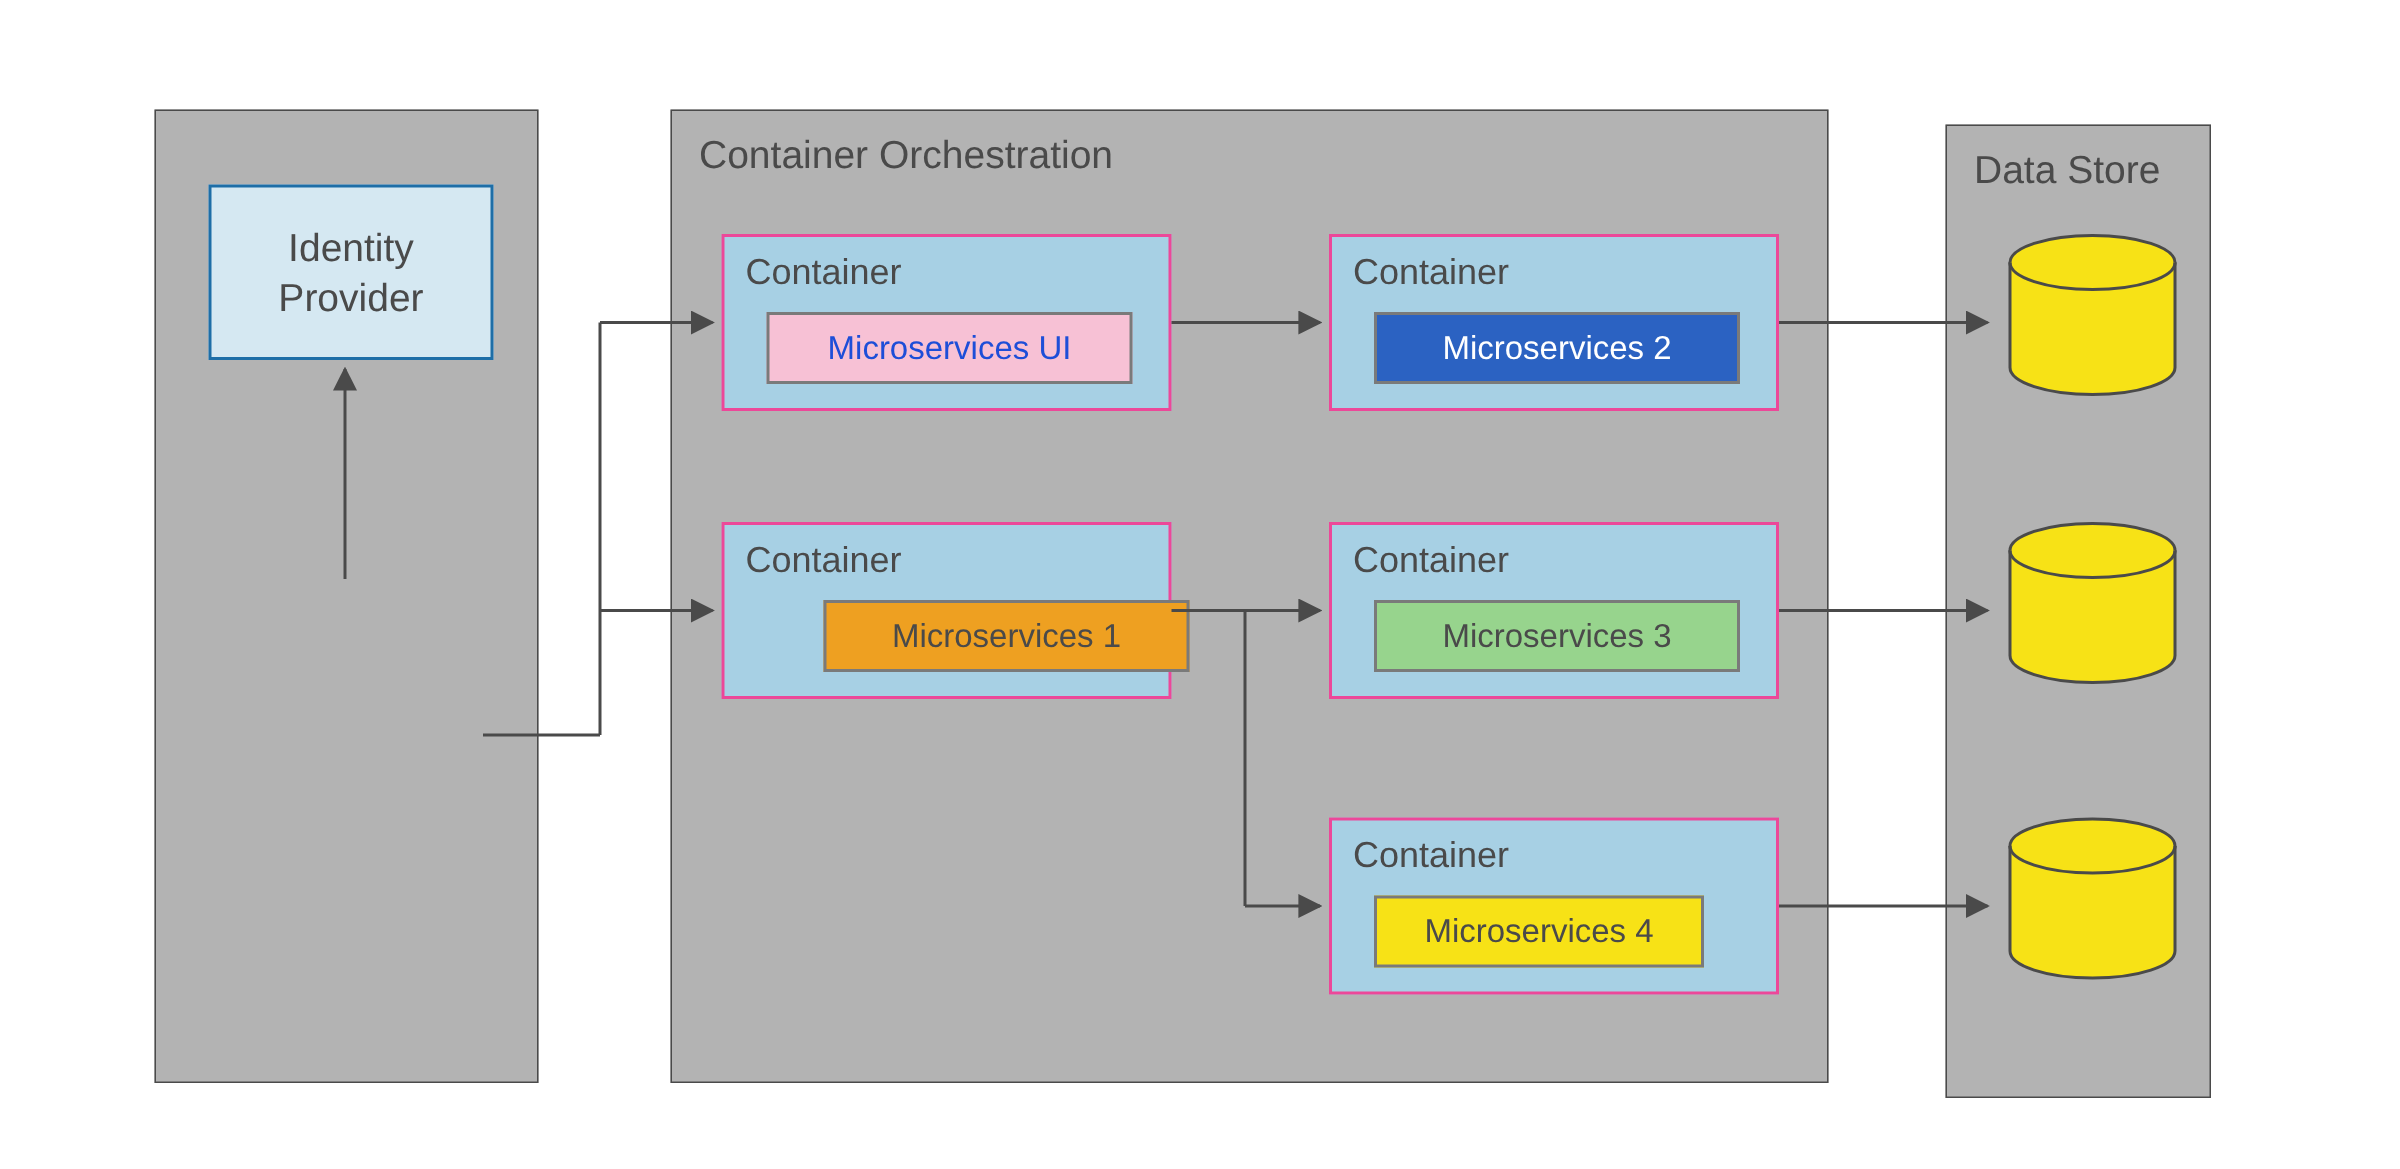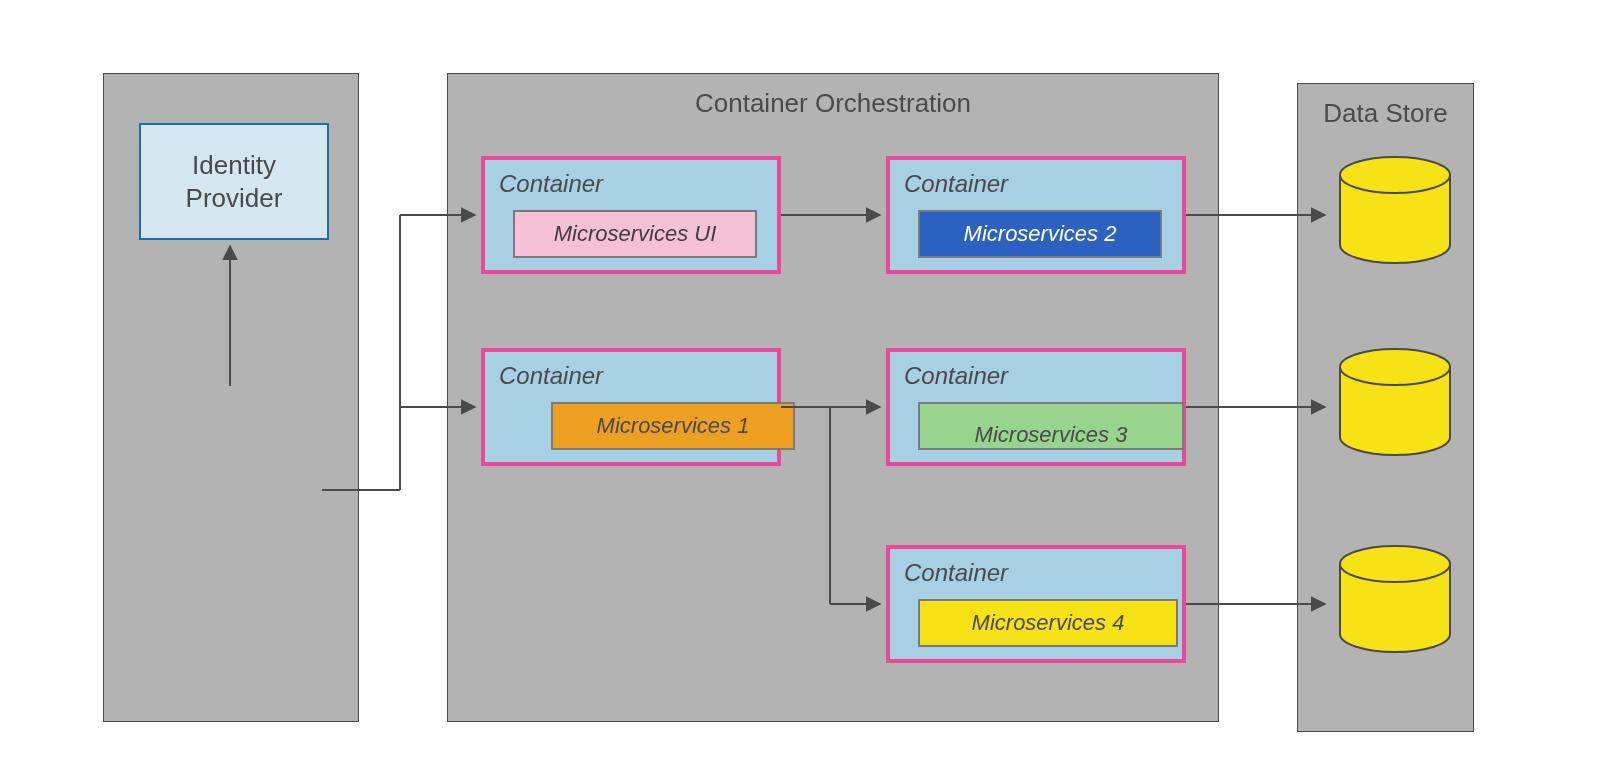--- a/index.html
+++ b/index.html
@@ -17,56 +17,54 @@
   .panel {
     position: absolute;
     background: #b3b3b3;
     border: 1px solid #4a4a4a;
     box-sizing: border-box;
   }
   .panel-title {
     font-size: 26px;
     color: #4a4a4a;
     padding: 14px 18px 0 18px;
-    text-align: center;
   }
   .box {
     position: absolute;
     box-sizing: border-box;
     border: 2px solid #1e6ea7;
     background: #d5e8f2;
     display: flex;
     align-items: center;
     justify-content: center;
     text-align: center;
   }
   .box-label26 { font-size: 26px; line-height: 1.25; }
 
   .container-box {
     position: absolute;
     box-sizing: border-box;
-    border: 4px solid #ec4899;
+    border: 2px solid #ec4899;
     background: #a7d0e4;
-    font-style: italic;
   }
   .container-title {
     font-size: 24px;
     padding: 10px 14px 0 14px;
     color: #4a4a4a;
   }
   .ms-box {
     position: absolute;
     box-sizing: border-box;
     border: 2px solid #4a4a4a;
     display: flex;
     align-items: center;
     justify-content: center;
     font-size: 22px;
   }
-  .ms-ui  { background: #f7c1d5; color: #404040; border-color:#7a7a7a;}
+  .ms-ui  { background: #f7c1d5; color: #1d4ed8; border-color:#7a7a7a;}
   .ms-1   { background: #eea021; color: #4a4a4a; border-color:#7a7a7a;}
   .ms-2   { background: #2b62c2; color: #ffffff; border-color:#7a7a7a;}
   .ms-3   { background: #97d48d; color: #4a4a4a; border-color:#7a7a7a;}
   .ms-4   { background: #f7e216; color: #4a4a4a; border-color:#7a7a7a;}
 
   svg.overlay {
     position: absolute;
     left: 0; top: 0;
     width: 1600px; height: 779px;
     pointer-events: none;
@@ -105,28 +103,28 @@
 
   <div class="container-box" style="left:481px; top:348px; width:300px; height:118px;">
     <div class="container-title">Container</div>
     <div class="ms-box ms-1" style="left:28px; top:50px; width:244px; height:48px;margin-left:38px;">
       <span>Microservices  1</span>
     </div>
   </div>
 
   <div class="container-box" style="left:886px; top:348px; width:300px; height:118px;">
     <div class="container-title">Container</div>
-    <div class="ms-box ms-3" style="left:28px; top:50px; width:266px; height:48px;align-items:flex-end;">
+    <div class="ms-box ms-3" style="left:28px; top:50px; width:244px; height:48px;">
       <span>Microservices  3</span>
     </div>
   </div>
 
   <div class="container-box" style="left:886px; top:545px; width:300px; height:118px;">
     <div class="container-title">Container</div>
-    <div class="ms-box ms-4" style="left:28px; top:50px; width:260px; height:48px;">
+    <div class="ms-box ms-4" style="left:28px; top:50px; width:220px; height:48px;">
       <span>Microservices  4</span>
     </div>
   </div>
 
   <div class="panel" style="left:1297px; top:83px; width:177px; height:649px;">
     <div class="panel-title">Data Store</div>
   </div>
 
   <svg class="overlay">
     <defs>

